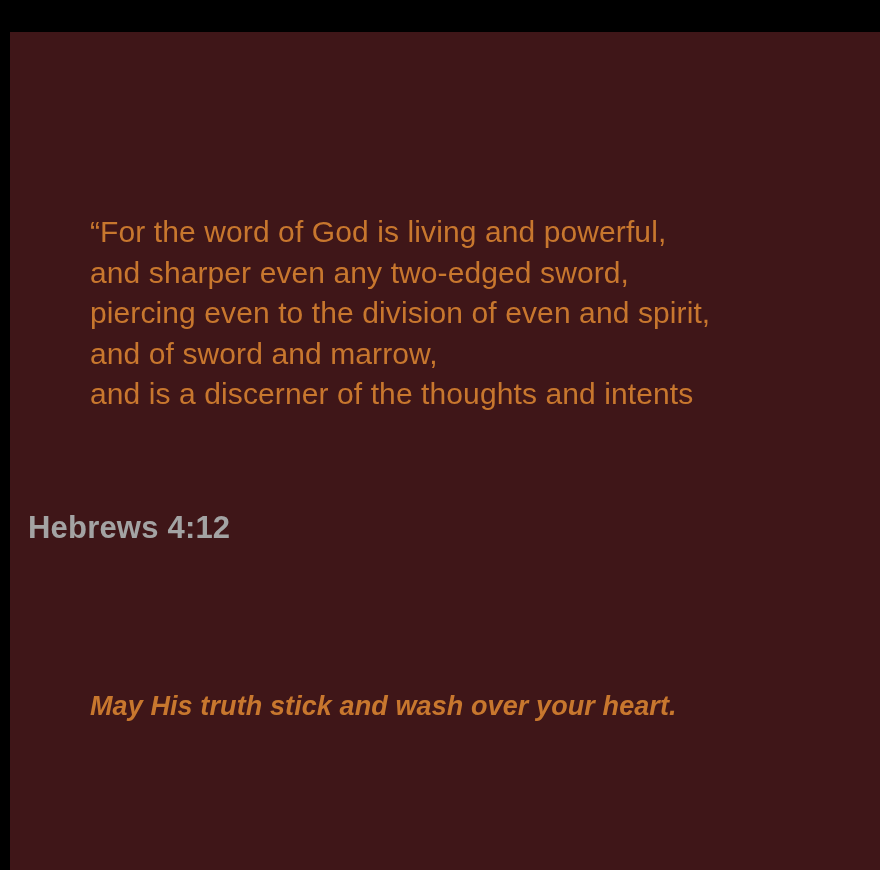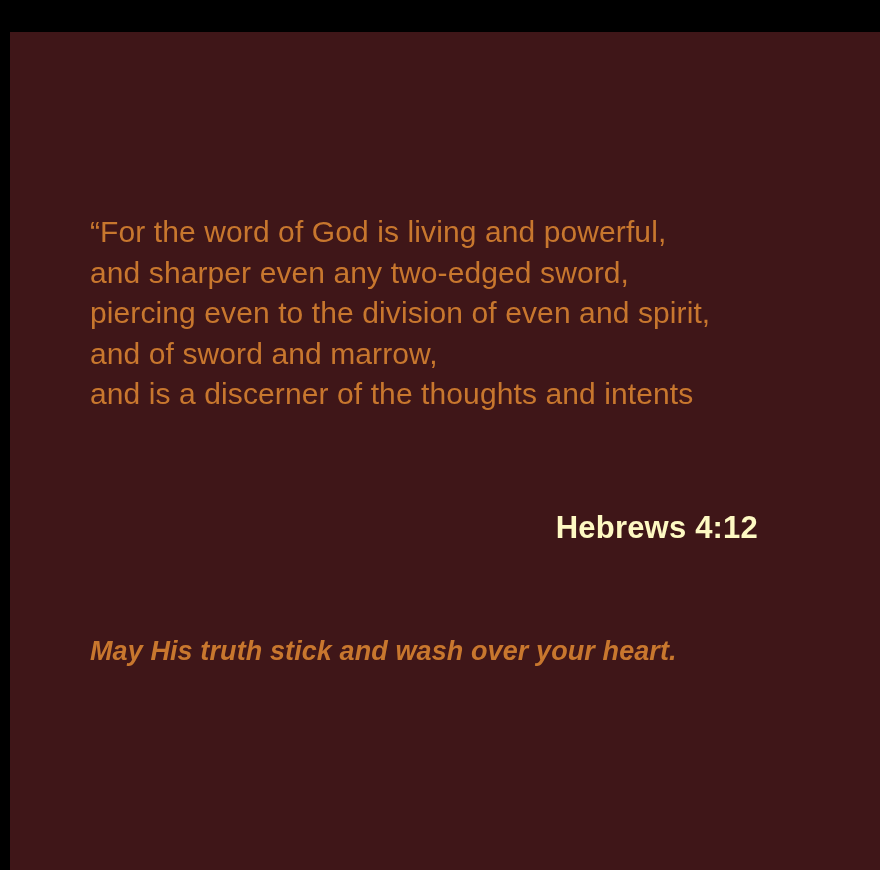--- a/index.html
+++ b/index.html
@@ -33,30 +33,30 @@
     font-size: 30px;
     line-height: 40.5px;
     letter-spacing: 0.1px;
     white-space: nowrap;
   }
   .reference {
     position: absolute;
     left: 0;
     top: 478px;
     width: 748px;
-    text-align: right;
-    color: #fef9c3;
+    color: #a3a3a3;
     font-size: 31px;
     font-weight: bold;
     letter-spacing: 0.2px;
+    padding-left: 18px;
   }
   .closing {
     position: absolute;
     left: 80px;
-    top: 604px;
+    top: 659px;
     width: 760px;
     color: #c8772e;
     font-size: 27px;
     font-style: italic;
     font-weight: 600;
     letter-spacing: 0.1px;
     white-space: nowrap;
   }
 </style>
 </head>

